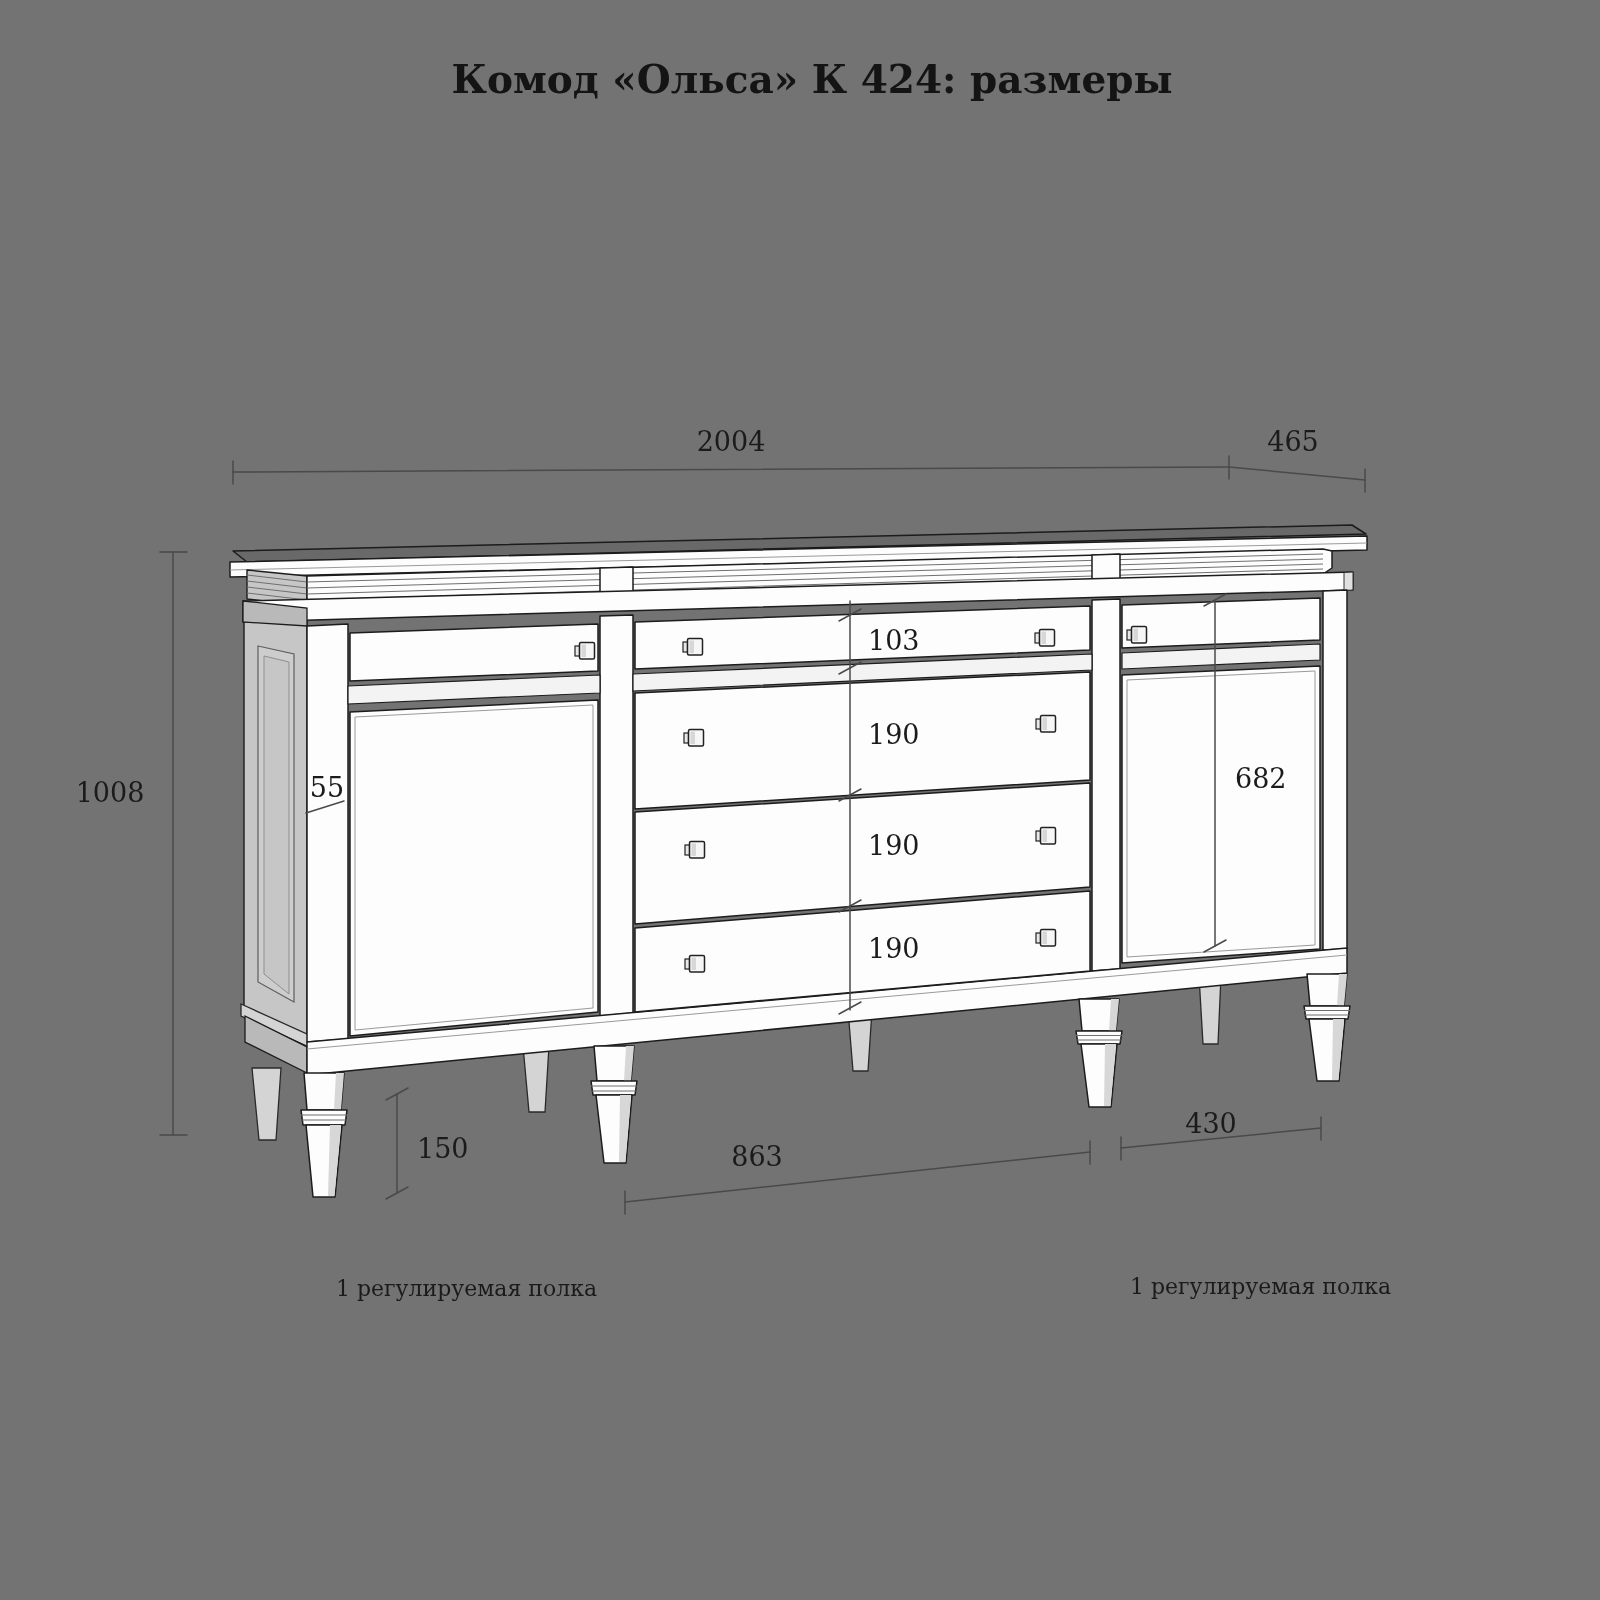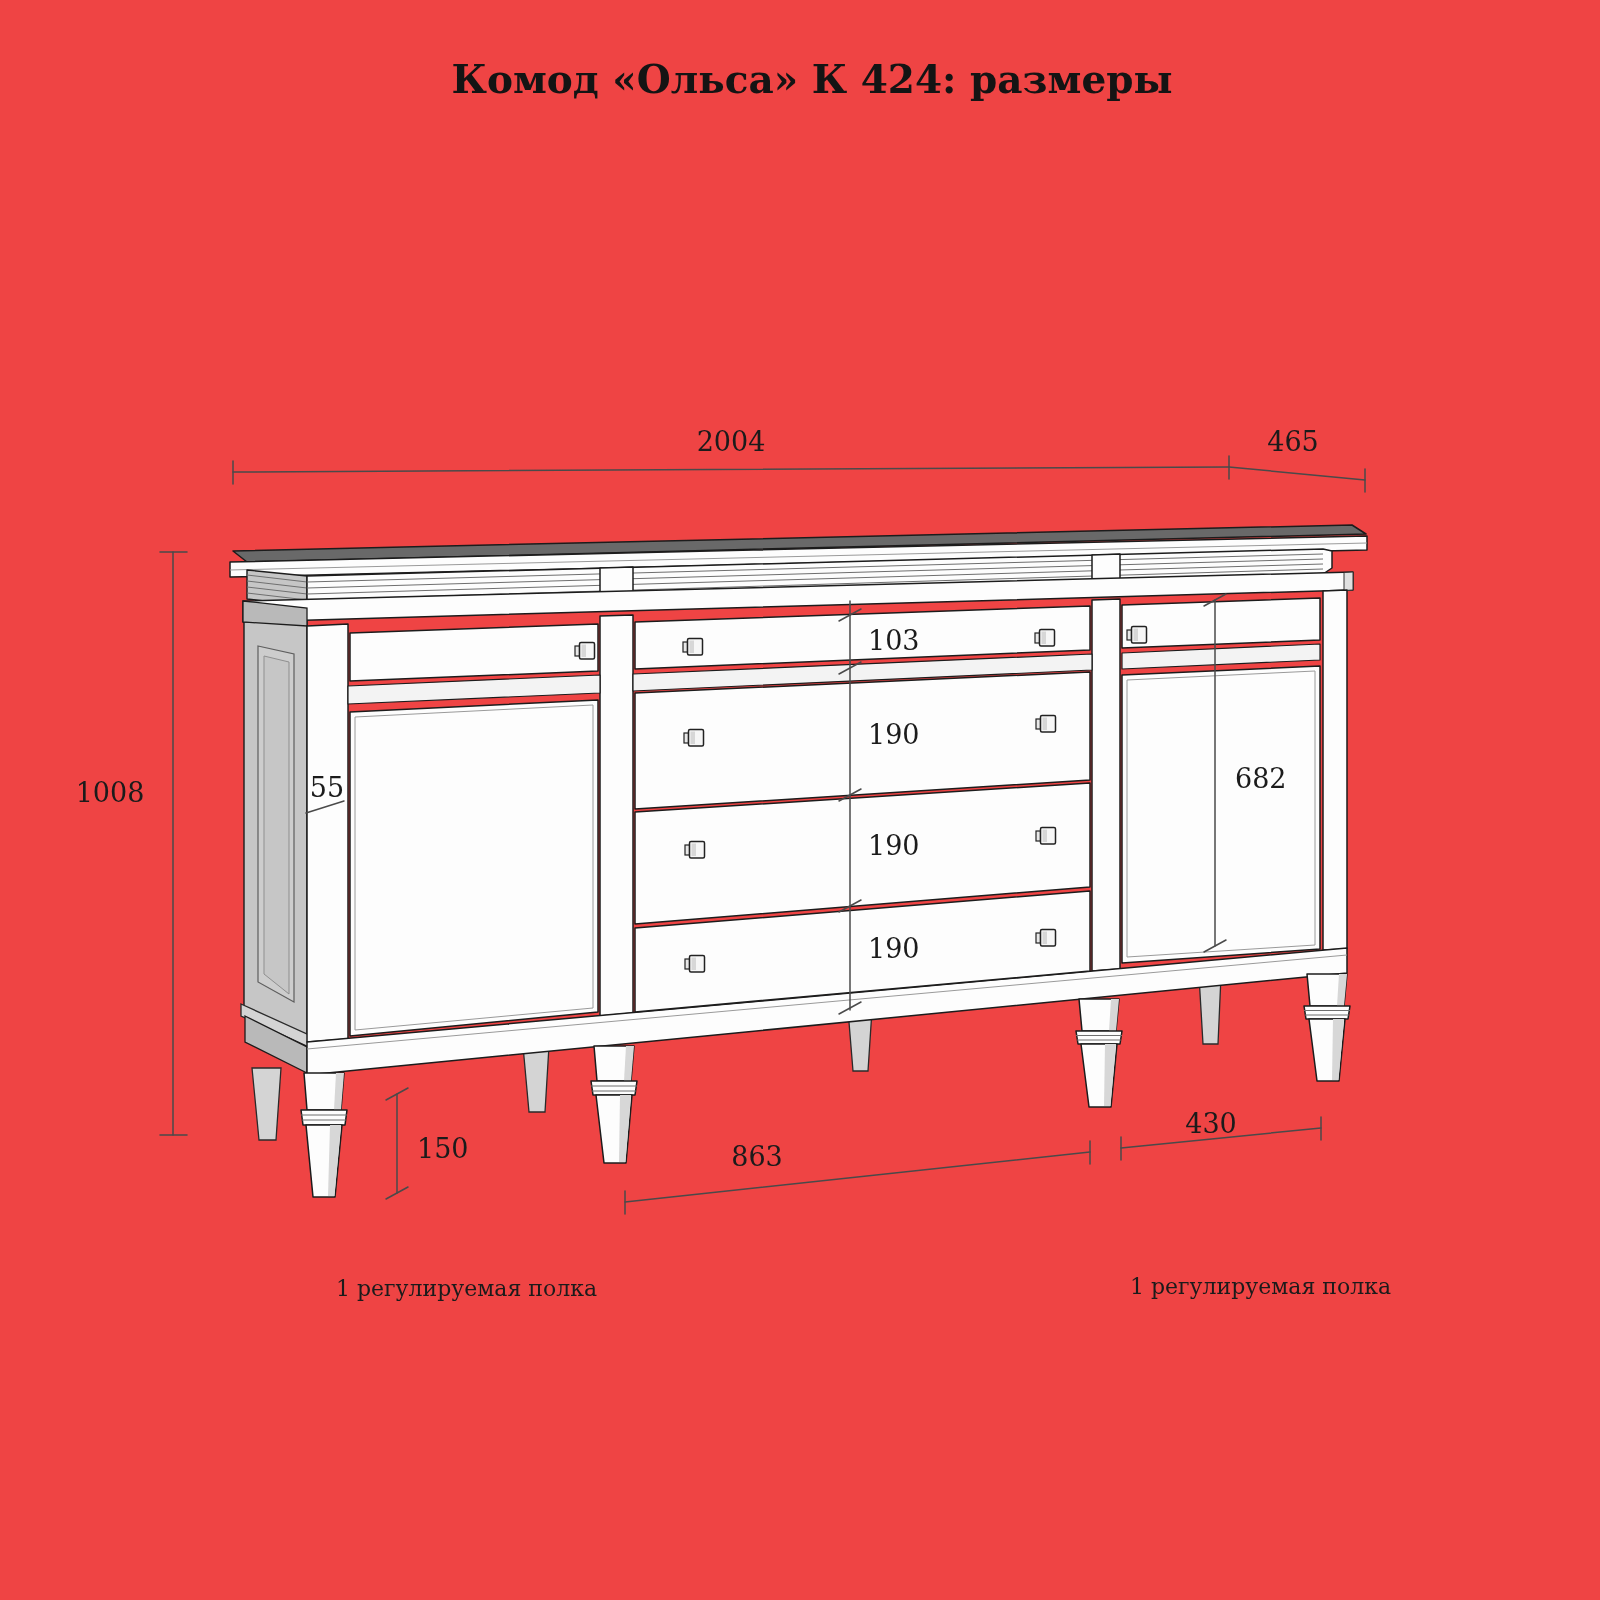--- a/index.html
+++ b/index.html
@@ -1,16 +1,16 @@
 <!DOCTYPE html>
 <html style="--top-surface: #696969; --side-panel: #c6c6c6; --outline: #1c1c1c; --dimension: #4a4a4a;"><head>
 <meta charset="utf-8">
 <style>
   html,body{margin:0;padding:0;background:#fff;}
-  #stage{position:relative;width:1600px;height:1600px;background:#ef4444;overflow:hidden;
+  #stage{position:relative;width:1600px;height:1600px;background:#737373;overflow:hidden;
          font-family:"DejaVu Serif",serif;}
   svg{position:absolute;left:0;top:0;}
   .ttl{font-family:"DejaVu Serif",serif;font-size:39px;font-weight:bold;fill:#141414;}
   .dimtext{font-family:"DejaVu Serif",serif;font-size:27px;fill:#1b1b1b;}
   .note{font-family:"DejaVu Serif",serif;font-size:22px;fill:#1b1b1b;}
   .dim{stroke:var(--dimension,#4a4a4a);stroke-width:1.5;fill:none;stroke-linecap:round;}
   .thin{stroke:#6f6f6f;stroke-width:1;fill:none;}
   .lite{stroke:#9a9a9a;stroke-width:1;fill:none;}
   .face{fill:#fdfdfd;stroke:var(--outline,#1c1c1c);stroke-width:1.5;stroke-linejoin:round;}
   .face2{fill:#f3f3f3;stroke:var(--outline,#1c1c1c);stroke-width:1.2;stroke-linejoin:round;}

